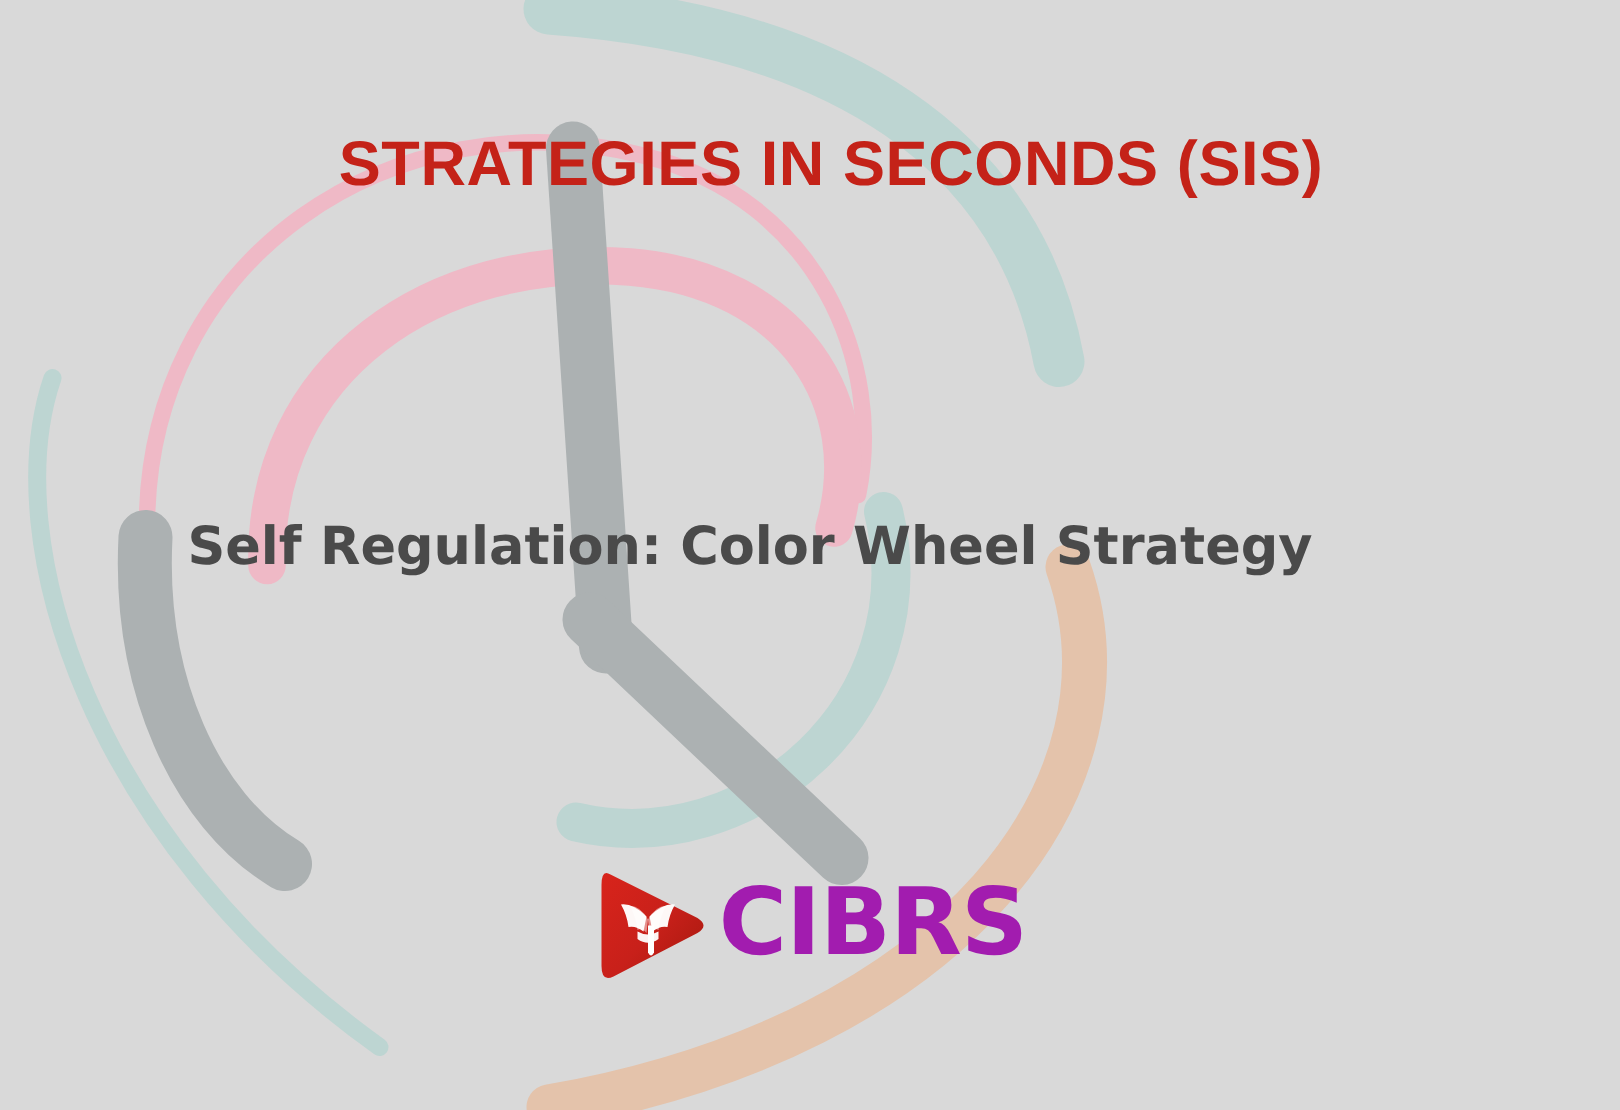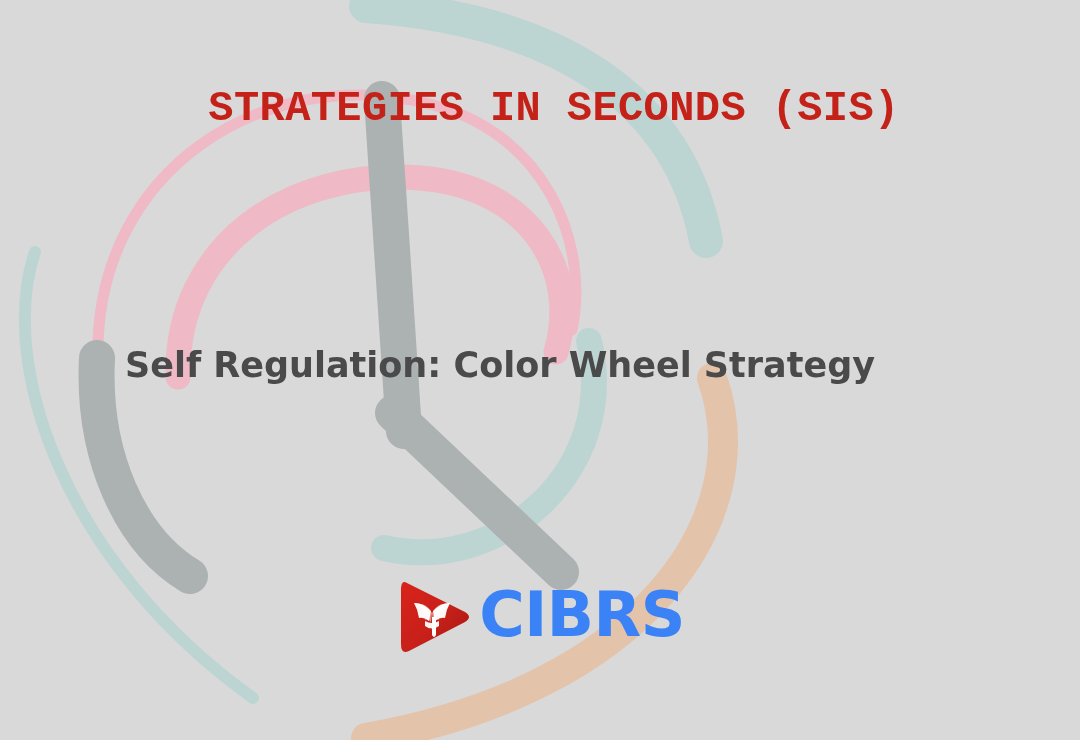--- a/index.html
+++ b/index.html
@@ -32,21 +32,21 @@
   .title-wrap {
     position: absolute;
     left: 0;
     top: 86px;
     width: 1080px;
     text-align: center;
     z-index: 5;
   }
   #page-title {
     margin: 0;
-    font-family: Liberation Mono, monospace;
+    font-family: Liberation Sans, sans-serif;
     font-size: 42px;
     font-weight: bold;
     letter-spacing: 0.4px;
     line-height: 1.1;
     white-space: nowrap;
     padding-left: 28px;
   }
   .subtitle-wrap {
     position: absolute;
     left: 0;
@@ -138,16 +138,16 @@
       <g fill="#FFFFFF">
 
         <path d="M 36 34 Q 27 25 19 26 Q 23 33 24 41 Q 29 40 34 44 Z" opacity="0.97"></path>
         <path d="M 37 36 Q 32 27 25 27 Q 29 35 30 43 Q 33 41 36 45 Z" opacity="0.5"></path>
         <path d="M 38 34 Q 47 25 55 26 Q 51 33 50 41 Q 45 40 40 44 Z" opacity="0.97"></path>
         <path d="M 37 36 Q 42 27 49 27 Q 45 35 44 43 Q 41 41 38 45 Z" opacity="0.5"></path>
         <path d="M 37 40 L 41 40 L 41 58 Q 39 62 37 58 Z"></path>
         <path d="M 30 44 Q 37 48 44 44 L 44 49 Q 37 54 30 49 Z" opacity="0.95"></path>
       </g>
     </svg>
-    <span id="logo-wordmark" style="color: #3b82f6;">CIBRS</span>
+    <span id="logo-wordmark" style="color: #a21caf;">CIBRS</span>
   </div>
 
 </div>
 
 </body></html>

